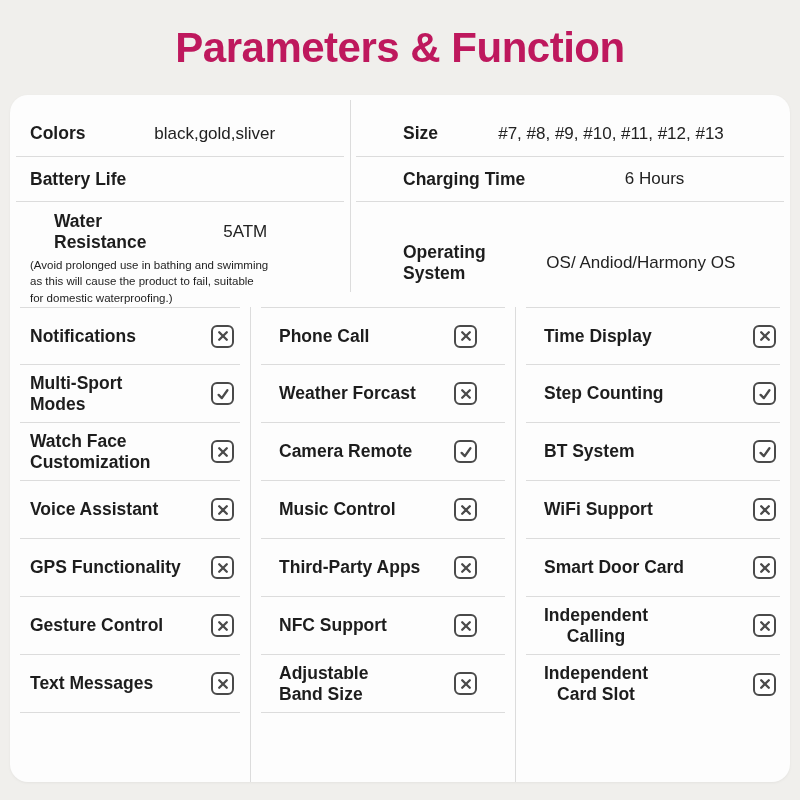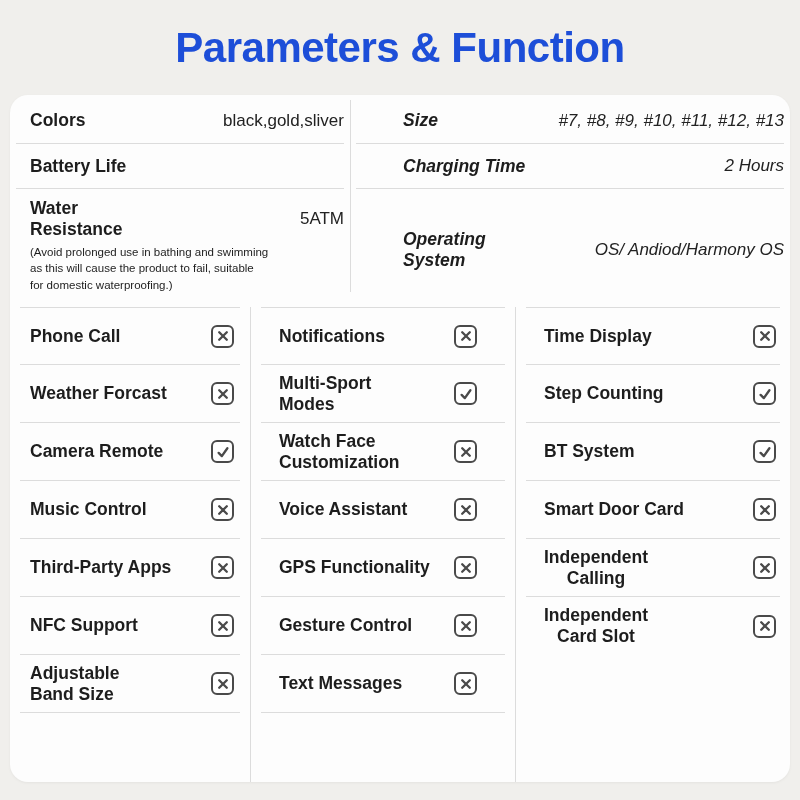--- a/index.html
+++ b/index.html
@@ -20,65 +20,65 @@
     color: var(--text);
   }
   .header {
     height: 95px;
     display: flex; align-items: center; justify-content: center;
   }
   .title {
     font-size: 42px;
     font-weight: 800;
     letter-spacing: -0.5px;
-    color: #1d4ed8;
+    color: #be185d;
   }
   .card {
     position: absolute;
     left: 10px; top: 95px;
     width: 780px; height: 687px;
     background: var(--card);
     border-radius: 18px;
     box-shadow: 0 1px 3px rgba(0,0,0,0.05);
   }
   
   .specs {
-    position: absolute; top: 3px; left: 0;
+    position: absolute; top: 16px; left: 0;
     width: 100%; height: 212px;
     display: grid;
     grid-template-columns: 340px 1fr;
   }
   .spec-vdivider {
     position: absolute; left: 340px; top: 5px;
     width: 1px; height: 192px;
     background: var(--divider);
   }
   .scol { display: grid; grid-template-rows: 46px 45px 1fr; }
   .srow {
     display: flex; align-items: center;
     margin: 0 6px;
     padding-left: 14px;
   }
-  .scol-right .srow { padding-left: 47px; font-style: italic; }
+  .scol-right .srow { padding-left: 47px; }
   .srow.hline { border-bottom: 1px solid var(--divider); }
   .slabel {
     font-size: 17.5px; font-weight: 700;
     white-space: pre-line; line-height: 1.2;
     color: var(--text);
   }
   .svalue {
-    flex: 1; text-align: right;
+    flex: 1; text-align: center;
     font-size: 17px; color: #222;
   }
   .srow-tall {
     display: block;
     align-items: flex-start;
     padding-top: 9px;
   }
-  .srow-top { display: flex; align-items: center; }
+  .srow-top { display: flex; align-items: center; margin-left: 24px; }
   .snote {
     font-size: 11.5px;
     line-height: 1.42;
     margin-top: 4px;
     white-space: pre-line;
     color: #1d1d1d;
     padding-right: 2px;
   }
   .scol-right .srow-tall {
     display: flex; align-items: center; padding-top: 0; gap: 12px;
@@ -150,35 +150,96 @@
       </div>
     </div>
 
     <div class="scol scol-right">
       <div class="srow hline">
         <span class="slabel">Size</span>
         <span class="svalue">#7, #8, #9, #10, #11, #12, #13</span>
       </div>
       <div class="srow hline">
         <span class="slabel">Charging Time</span>
-        <span class="svalue">2 Hours</span>
+        <span class="svalue">6 Hours</span>
       </div>
       <div class="srow srow-tall">
         <span class="slabel">Operating
 System</span>
         <span class="svalue">OS/ Andiod/Harmony OS</span>
       </div>
     </div>
   </div>
 
   <div class="spec-vdivider"></div>
 
   <div class="features">
     <div class="fcol">
         <div class="fcell first">
+          <span class="flabel">Notifications</span>
+          <span class="cb">
+            <svg width="14" height="14" viewBox="0 0 24 24">
+              <path d="M5.5 5.5 L18.5 18.5 M18.5 5.5 L5.5 18.5" stroke="#4a4a4a" stroke-width="4" stroke-linecap="round" fill="none"></path>
+            </svg>
+          </span>
+        </div>
+        <div class="fcell">
+          <span class="flabel">Multi-Sport
+Modes</span>
+          <span class="cb">
+            <svg width="14" height="14" viewBox="0 0 24 24">
+              <path d="M4.5 13.5 L10 19 L19.5 5.5" stroke="#4a4a4a" stroke-width="4" stroke-linecap="round" stroke-linejoin="round" fill="none"></path>
+            </svg>
+          </span>
+        </div>
+        <div class="fcell">
+          <span class="flabel">Watch Face
+Customization</span>
+          <span class="cb">
+            <svg width="14" height="14" viewBox="0 0 24 24">
+              <path d="M5.5 5.5 L18.5 18.5 M18.5 5.5 L5.5 18.5" stroke="#4a4a4a" stroke-width="4" stroke-linecap="round" fill="none"></path>
+            </svg>
+          </span>
+        </div>
+        <div class="fcell">
+          <span class="flabel">Voice Assistant</span>
+          <span class="cb">
+            <svg width="14" height="14" viewBox="0 0 24 24">
+              <path d="M5.5 5.5 L18.5 18.5 M18.5 5.5 L5.5 18.5" stroke="#4a4a4a" stroke-width="4" stroke-linecap="round" fill="none"></path>
+            </svg>
+          </span>
+        </div>
+        <div class="fcell">
+          <span class="flabel">GPS Functionality</span>
+          <span class="cb">
+            <svg width="14" height="14" viewBox="0 0 24 24">
+              <path d="M5.5 5.5 L18.5 18.5 M18.5 5.5 L5.5 18.5" stroke="#4a4a4a" stroke-width="4" stroke-linecap="round" fill="none"></path>
+            </svg>
+          </span>
+        </div>
+        <div class="fcell">
+          <span class="flabel">Gesture Control</span>
+          <span class="cb">
+            <svg width="14" height="14" viewBox="0 0 24 24">
+              <path d="M5.5 5.5 L18.5 18.5 M18.5 5.5 L5.5 18.5" stroke="#4a4a4a" stroke-width="4" stroke-linecap="round" fill="none"></path>
+            </svg>
+          </span>
+        </div>
+        <div class="fcell">
+          <span class="flabel">Text Messages</span>
+          <span class="cb">
+            <svg width="14" height="14" viewBox="0 0 24 24">
+              <path d="M5.5 5.5 L18.5 18.5 M18.5 5.5 L5.5 18.5" stroke="#4a4a4a" stroke-width="4" stroke-linecap="round" fill="none"></path>
+            </svg>
+          </span>
+        </div>
+        <div class="fcell last empty"></div>
+      </div>
+    <div class="fcol">
+        <div class="fcell first">
           <span class="flabel">Phone Call</span>
           <span class="cb">
             <svg width="14" height="14" viewBox="0 0 24 24">
               <path d="M5.5 5.5 L18.5 18.5 M18.5 5.5 L5.5 18.5" stroke="#4a4a4a" stroke-width="4" stroke-linecap="round" fill="none"></path>
             </svg>
           </span>
         </div>
         <div class="fcell">
           <span class="flabel">Weather Forcast</span>
           <span class="cb">
@@ -215,81 +276,20 @@
           <span class="flabel">NFC Support</span>
           <span class="cb">
             <svg width="14" height="14" viewBox="0 0 24 24">
               <path d="M5.5 5.5 L18.5 18.5 M18.5 5.5 L5.5 18.5" stroke="#4a4a4a" stroke-width="4" stroke-linecap="round" fill="none"></path>
             </svg>
           </span>
         </div>
         <div class="fcell">
           <span class="flabel">Adjustable
 Band Size</span>
-          <span class="cb">
-            <svg width="14" height="14" viewBox="0 0 24 24">
-              <path d="M5.5 5.5 L18.5 18.5 M18.5 5.5 L5.5 18.5" stroke="#4a4a4a" stroke-width="4" stroke-linecap="round" fill="none"></path>
-            </svg>
-          </span>
-        </div>
-        <div class="fcell last empty"></div>
-      </div>
-    <div class="fcol">
-        <div class="fcell first">
-          <span class="flabel">Notifications</span>
-          <span class="cb">
-            <svg width="14" height="14" viewBox="0 0 24 24">
-              <path d="M5.5 5.5 L18.5 18.5 M18.5 5.5 L5.5 18.5" stroke="#4a4a4a" stroke-width="4" stroke-linecap="round" fill="none"></path>
-            </svg>
-          </span>
-        </div>
-        <div class="fcell">
-          <span class="flabel">Multi-Sport
-Modes</span>
-          <span class="cb">
-            <svg width="14" height="14" viewBox="0 0 24 24">
-              <path d="M4.5 13.5 L10 19 L19.5 5.5" stroke="#4a4a4a" stroke-width="4" stroke-linecap="round" stroke-linejoin="round" fill="none"></path>
-            </svg>
-          </span>
-        </div>
-        <div class="fcell">
-          <span class="flabel">Watch Face
-Customization</span>
-          <span class="cb">
-            <svg width="14" height="14" viewBox="0 0 24 24">
-              <path d="M5.5 5.5 L18.5 18.5 M18.5 5.5 L5.5 18.5" stroke="#4a4a4a" stroke-width="4" stroke-linecap="round" fill="none"></path>
-            </svg>
-          </span>
-        </div>
-        <div class="fcell">
-          <span class="flabel">Voice Assistant</span>
-          <span class="cb">
-            <svg width="14" height="14" viewBox="0 0 24 24">
-              <path d="M5.5 5.5 L18.5 18.5 M18.5 5.5 L5.5 18.5" stroke="#4a4a4a" stroke-width="4" stroke-linecap="round" fill="none"></path>
-            </svg>
-          </span>
-        </div>
-        <div class="fcell">
-          <span class="flabel">GPS Functionality</span>
-          <span class="cb">
-            <svg width="14" height="14" viewBox="0 0 24 24">
-              <path d="M5.5 5.5 L18.5 18.5 M18.5 5.5 L5.5 18.5" stroke="#4a4a4a" stroke-width="4" stroke-linecap="round" fill="none"></path>
-            </svg>
-          </span>
-        </div>
-        <div class="fcell">
-          <span class="flabel">Gesture Control</span>
-          <span class="cb">
-            <svg width="14" height="14" viewBox="0 0 24 24">
-              <path d="M5.5 5.5 L18.5 18.5 M18.5 5.5 L5.5 18.5" stroke="#4a4a4a" stroke-width="4" stroke-linecap="round" fill="none"></path>
-            </svg>
-          </span>
-        </div>
-        <div class="fcell">
-          <span class="flabel">Text Messages</span>
           <span class="cb">
             <svg width="14" height="14" viewBox="0 0 24 24">
               <path d="M5.5 5.5 L18.5 18.5 M18.5 5.5 L5.5 18.5" stroke="#4a4a4a" stroke-width="4" stroke-linecap="round" fill="none"></path>
             </svg>
           </span>
         </div>
         <div class="fcell last empty"></div>
       </div>
     <div class="fcol">
         <div class="fcell first">
@@ -310,20 +310,28 @@
         </div>
         <div class="fcell">
           <span class="flabel">BT System</span>
           <span class="cb">
             <svg width="14" height="14" viewBox="0 0 24 24">
               <path d="M4.5 13.5 L10 19 L19.5 5.5" stroke="#4a4a4a" stroke-width="4" stroke-linecap="round" stroke-linejoin="round" fill="none"></path>
             </svg>
           </span>
         </div>
         <div class="fcell">
+          <span class="flabel">WiFi Support</span>
+          <span class="cb">
+            <svg width="14" height="14" viewBox="0 0 24 24">
+              <path d="M5.5 5.5 L18.5 18.5 M18.5 5.5 L5.5 18.5" stroke="#4a4a4a" stroke-width="4" stroke-linecap="round" fill="none"></path>
+            </svg>
+          </span>
+        </div>
+        <div class="fcell">
           <span class="flabel">Smart Door Card</span>
           <span class="cb">
             <svg width="14" height="14" viewBox="0 0 24 24">
               <path d="M5.5 5.5 L18.5 18.5 M18.5 5.5 L5.5 18.5" stroke="#4a4a4a" stroke-width="4" stroke-linecap="round" fill="none"></path>
             </svg>
           </span>
         </div>
         <div class="fcell">
           <span class="flabel">Independent
 Calling</span>

